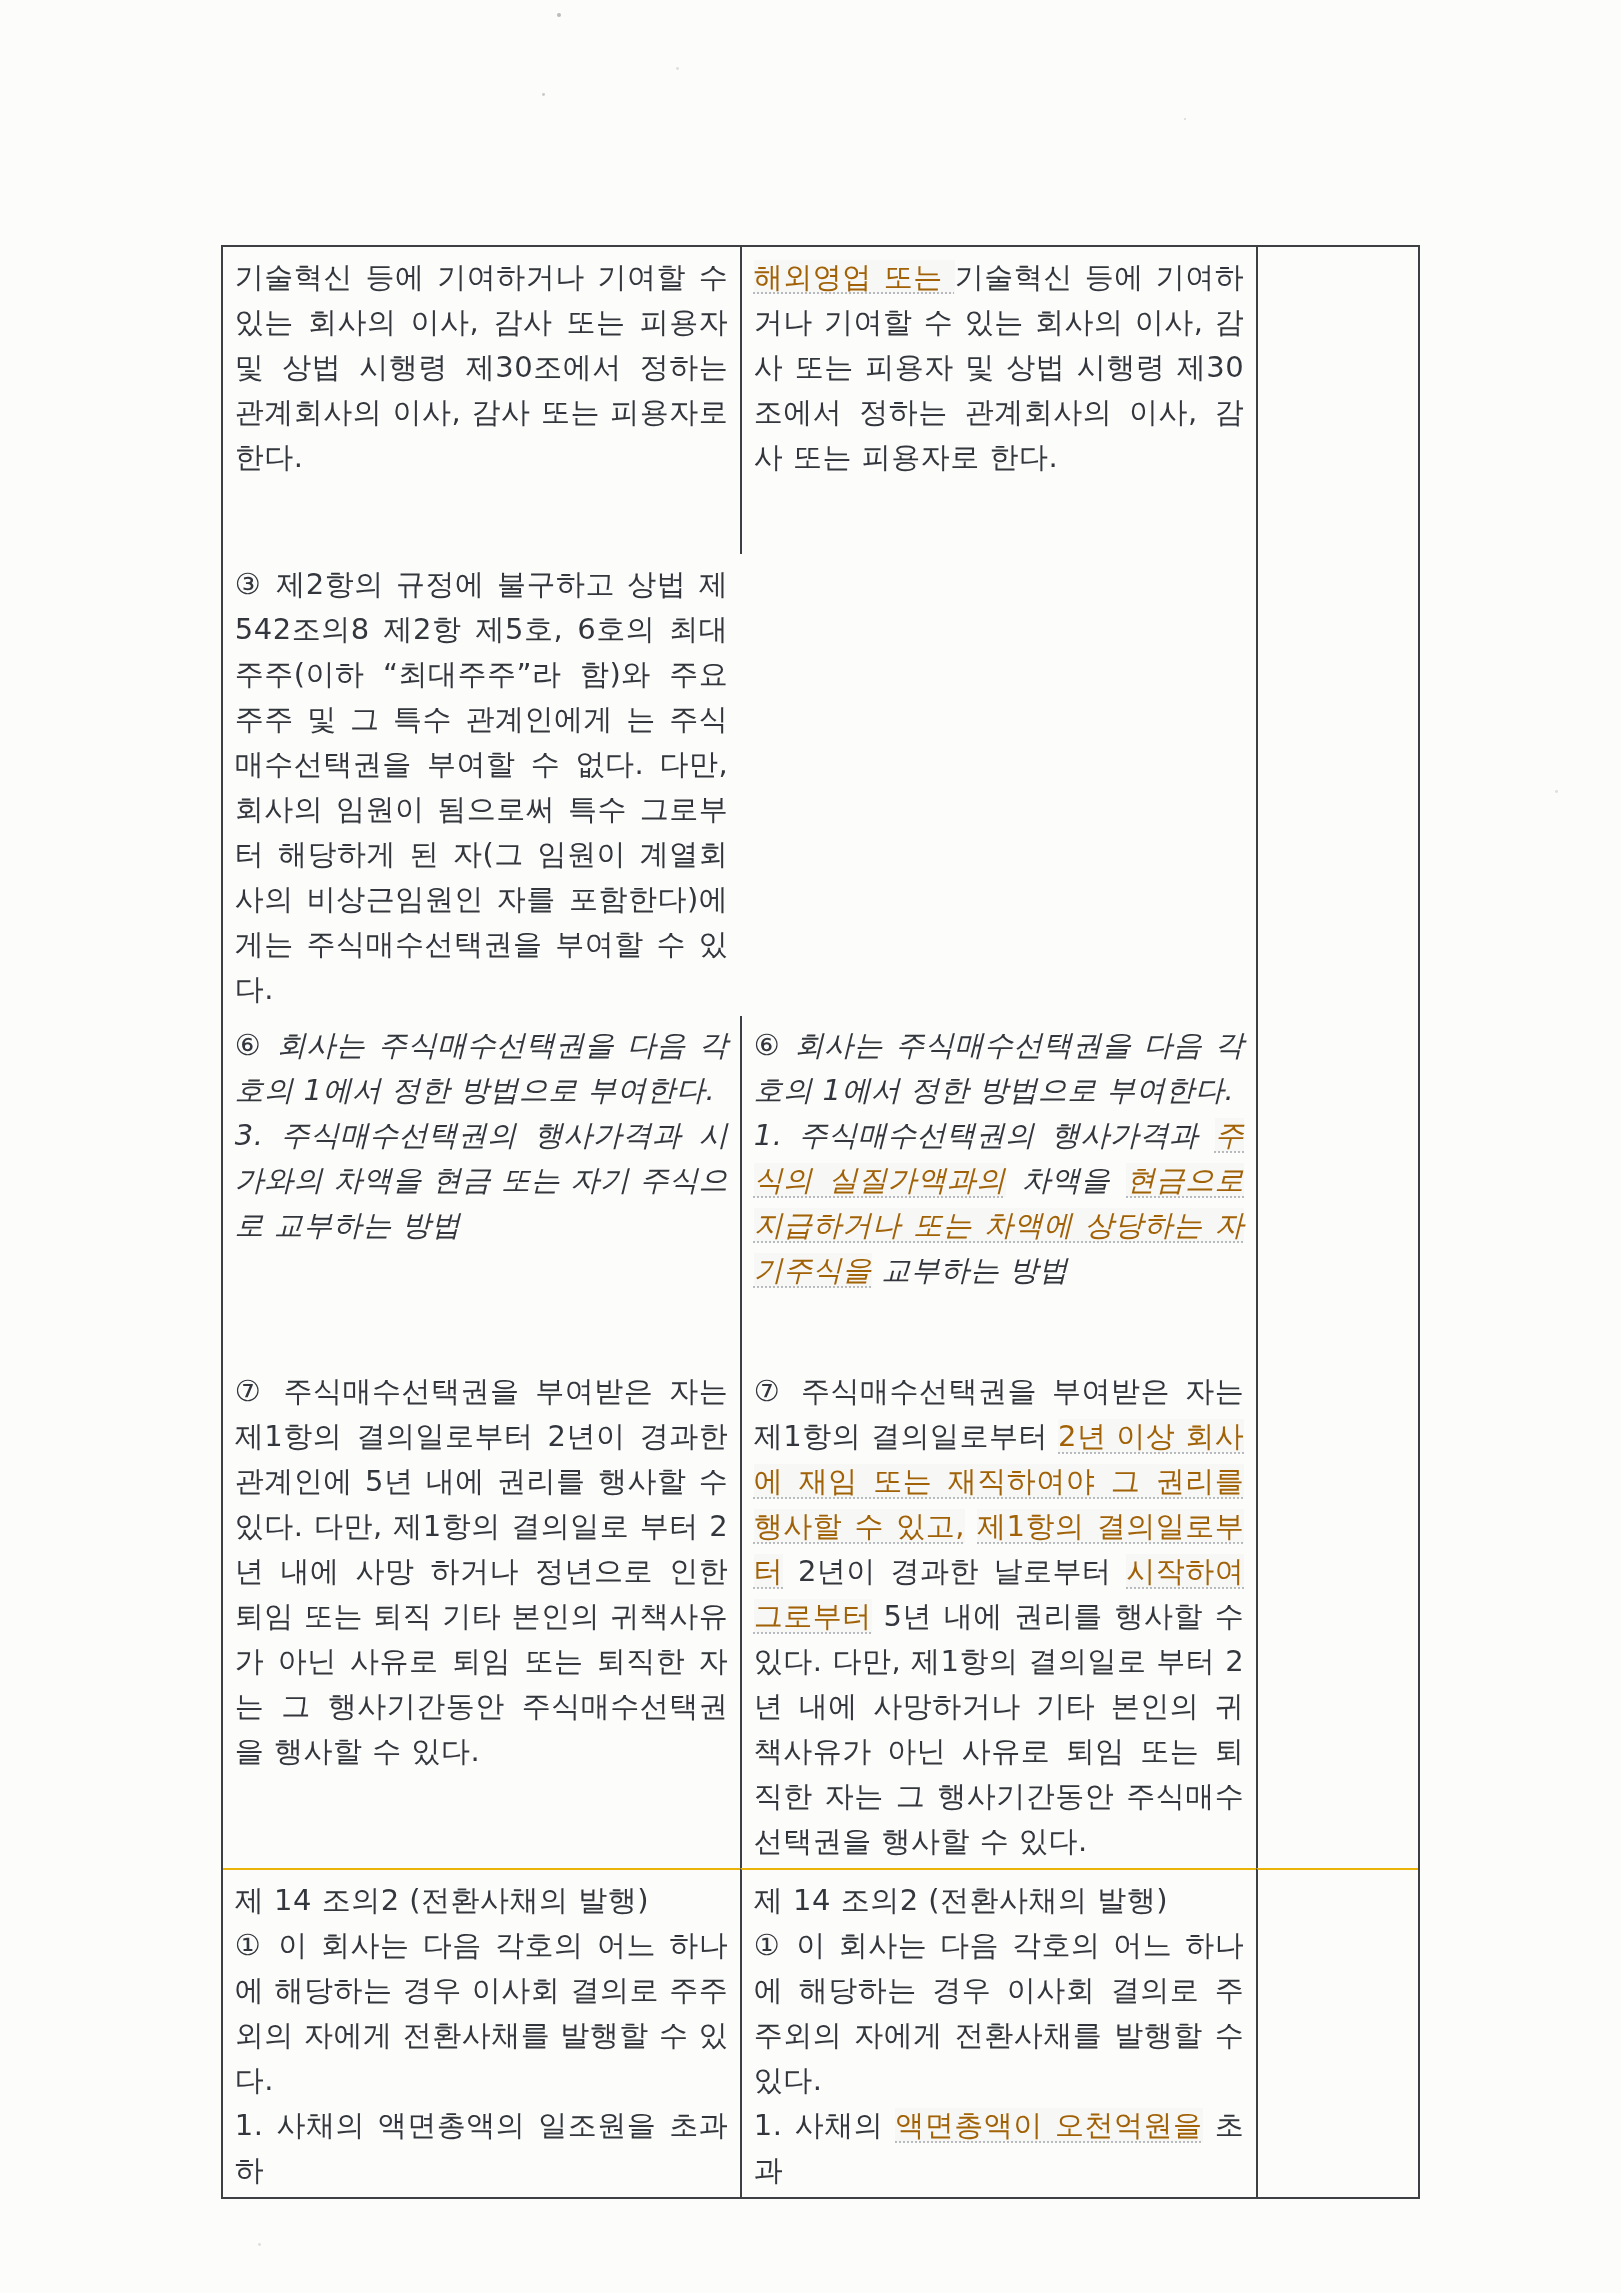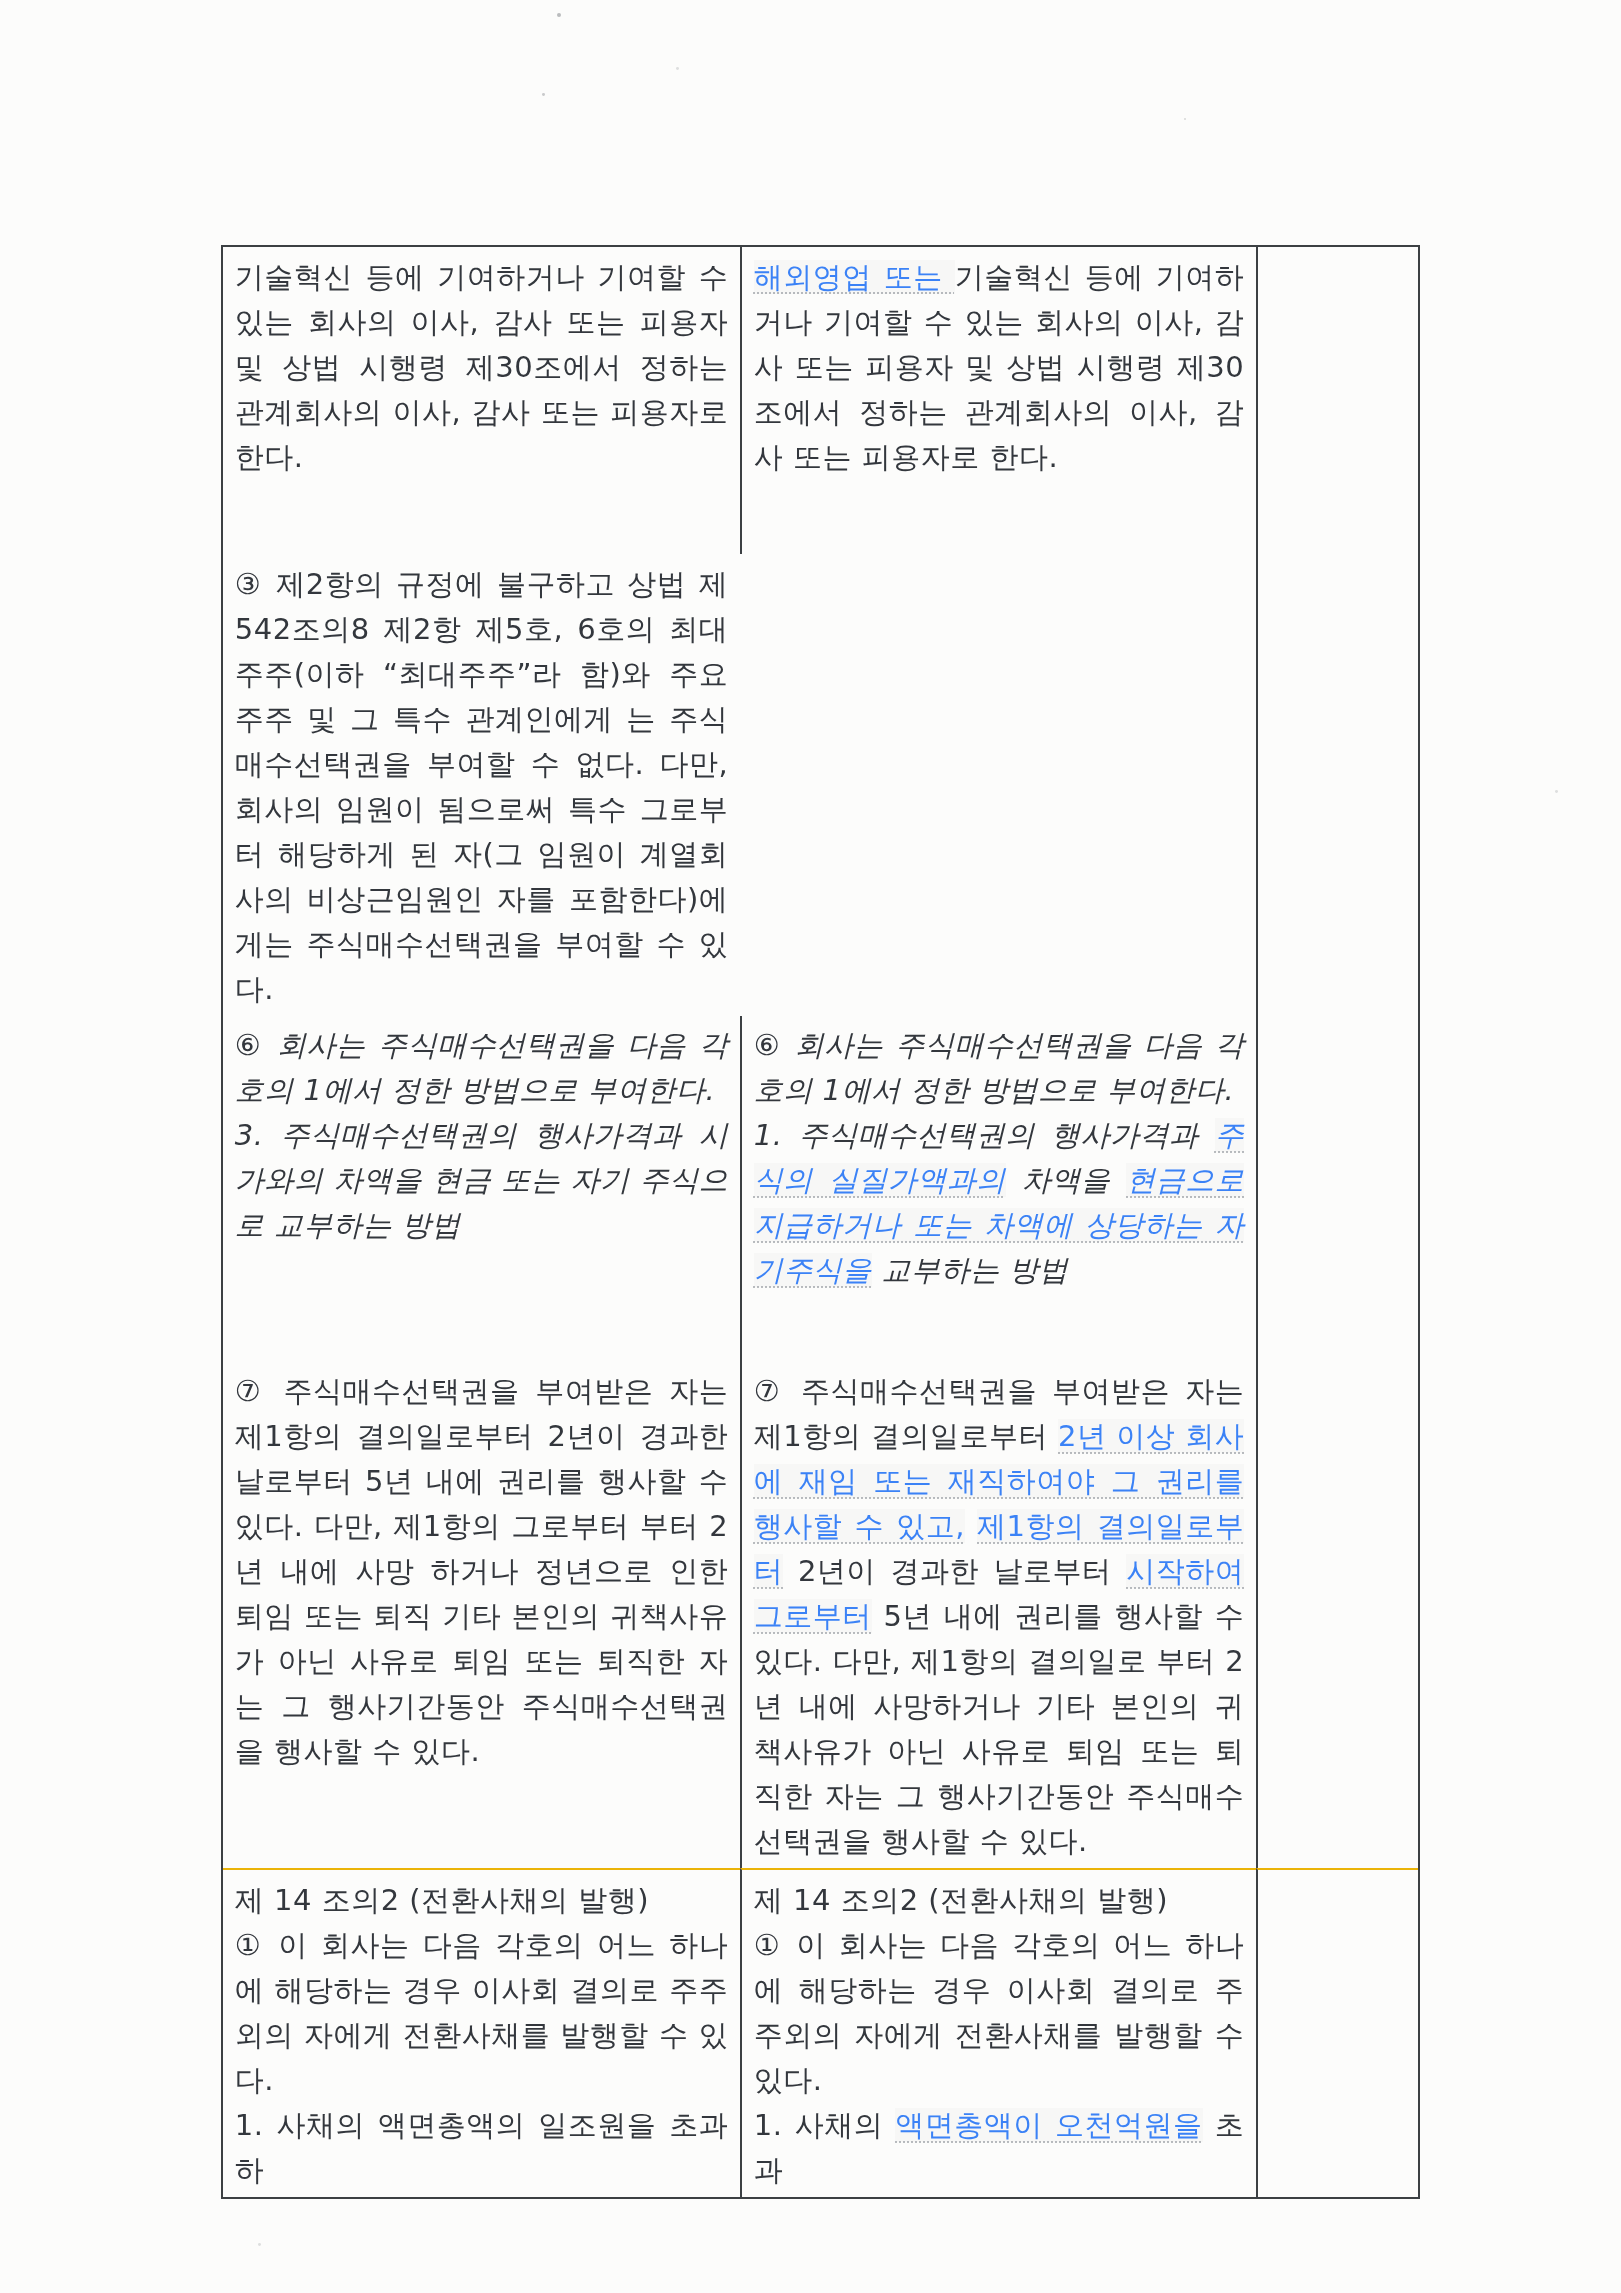--- a/index.html
+++ b/index.html
@@ -32,21 +32,21 @@
   }
   .cell p{margin:0;}
   .colB{border-left:2px solid #3c4043;}
   .colC{border-left:2px solid #3c4043;}
   .rowNew{border-top:2px solid #eab308;}
   .c1{grid-column:1;}
   .c2{grid-column:2;}
   .c3span{grid-column:3;grid-row:1/5;}
   .r1{grid-row:1;}.r2{grid-row:2;}.r3{grid-row:3;font-style:italic;}.r4{grid-row:4;}.r5{grid-row:5;}
   .changed{
-    color:#3b82f6;
+    color:#a16207;
     text-decoration-line:underline;
     text-decoration-style:dotted;
     text-decoration-thickness:2px;
     text-decoration-color:rgba(130,135,142,0.55);
     text-underline-offset:5.9px;
     background:rgba(0,0,0,0.018);
   }
   .plain{color:inherit;}
   .speck{position:absolute;border-radius:50%;background:#6a6e74;}
 </style>
@@ -71,21 +71,21 @@
     <div class="cell c1 r3">
       <p><span class="plain">⑥ 회사는 주식매수선택권을 다음 각 호의 1에서 정한 방법으로 부여한다.</span></p>
       <p><span class="plain">3. 주식매수선택권의 행사가격과 시가와의 차액을 현금 또는 자기 주식으로 교부하는 방법</span></p>
     </div>
     <div class="cell c2 r3 colB">
       <p><span class="plain">⑥ 회사는 주식매수선택권을 다음 각 호의 1에서 정한 방법으로 부여한다.</span></p>
       <p><span class="plain">1. 주식매수선택권의 행사가격과 </span><span class="changed">주식의 실질가액과의</span><span class="plain"> 차액을 </span><span class="changed">현금으로 지급하거나 또는 차액에 상당하는 자기주식을</span><span class="plain"> 교부하는 방법</span></p>
     </div>
 
     <div class="cell c1 r4">
-      <p><span class="plain">⑦ 주식매수선택권을 부여받은 자는 제1항의 결의일로부터 2년이 경과한 날로부터 5년 내에 권리를 행사할 수 있다. 다만, 제1항의 그로부터 부터 2년 내에 사망 하거나 정년으로 인한 퇴임 또는 퇴직 기타 본인의 귀책사유가 아닌 사유로 퇴임 또는 퇴직한 자는 그 행사기간동안 주식매수선택권을 행사할 수 있다.</span></p>
+      <p><span class="plain">⑦ 주식매수선택권을 부여받은 자는 제1항의 결의일로부터 2년이 경과한 관계인에 5년 내에 권리를 행사할 수 있다. 다만, 제1항의 결의일로 부터 2년 내에 사망 하거나 정년으로 인한 퇴임 또는 퇴직 기타 본인의 귀책사유가 아닌 사유로 퇴임 또는 퇴직한 자는 그 행사기간동안 주식매수선택권을 행사할 수 있다.</span></p>
     </div>
     <div class="cell c2 r4 colB">
       <p><span class="plain">⑦ 주식매수선택권을 부여받은 자는 제1항의 결의일로부터 </span><span class="changed">2년 이상 회사에 재임 또는 재직하여야 그 권리를 행사할 수 있고,</span><span class="plain"> </span><span class="changed">제1항의 결의일로부터</span><span class="plain"> 2년이 경과한 날로부터 </span><span class="changed">시작하여 그로부터</span><span class="plain"> 5년 내에 권리를 행사할 수 있다. 다만, 제1항의 결의일로 부터 2년 내에 사망하거나 기타 본인의 귀책사유가 아닌 사유로 퇴임 또는 퇴직한 자는 그 행사기간동안 주식매수선택권을 행사할 수 있다.</span></p>
     </div>
 
     <div class="cell c3span colC"></div>
 
     <div class="cell c1 r5 rowNew">
       <p><span class="plain">제 14 조의2 (전환사채의 발행)</span></p>
       <p><span class="plain">① 이 회사는 다음 각호의 어느 하나에 해당하는 경우 이사회 결의로 주주외의 자에게 전환사채를 발행할 수 있다.</span></p>

